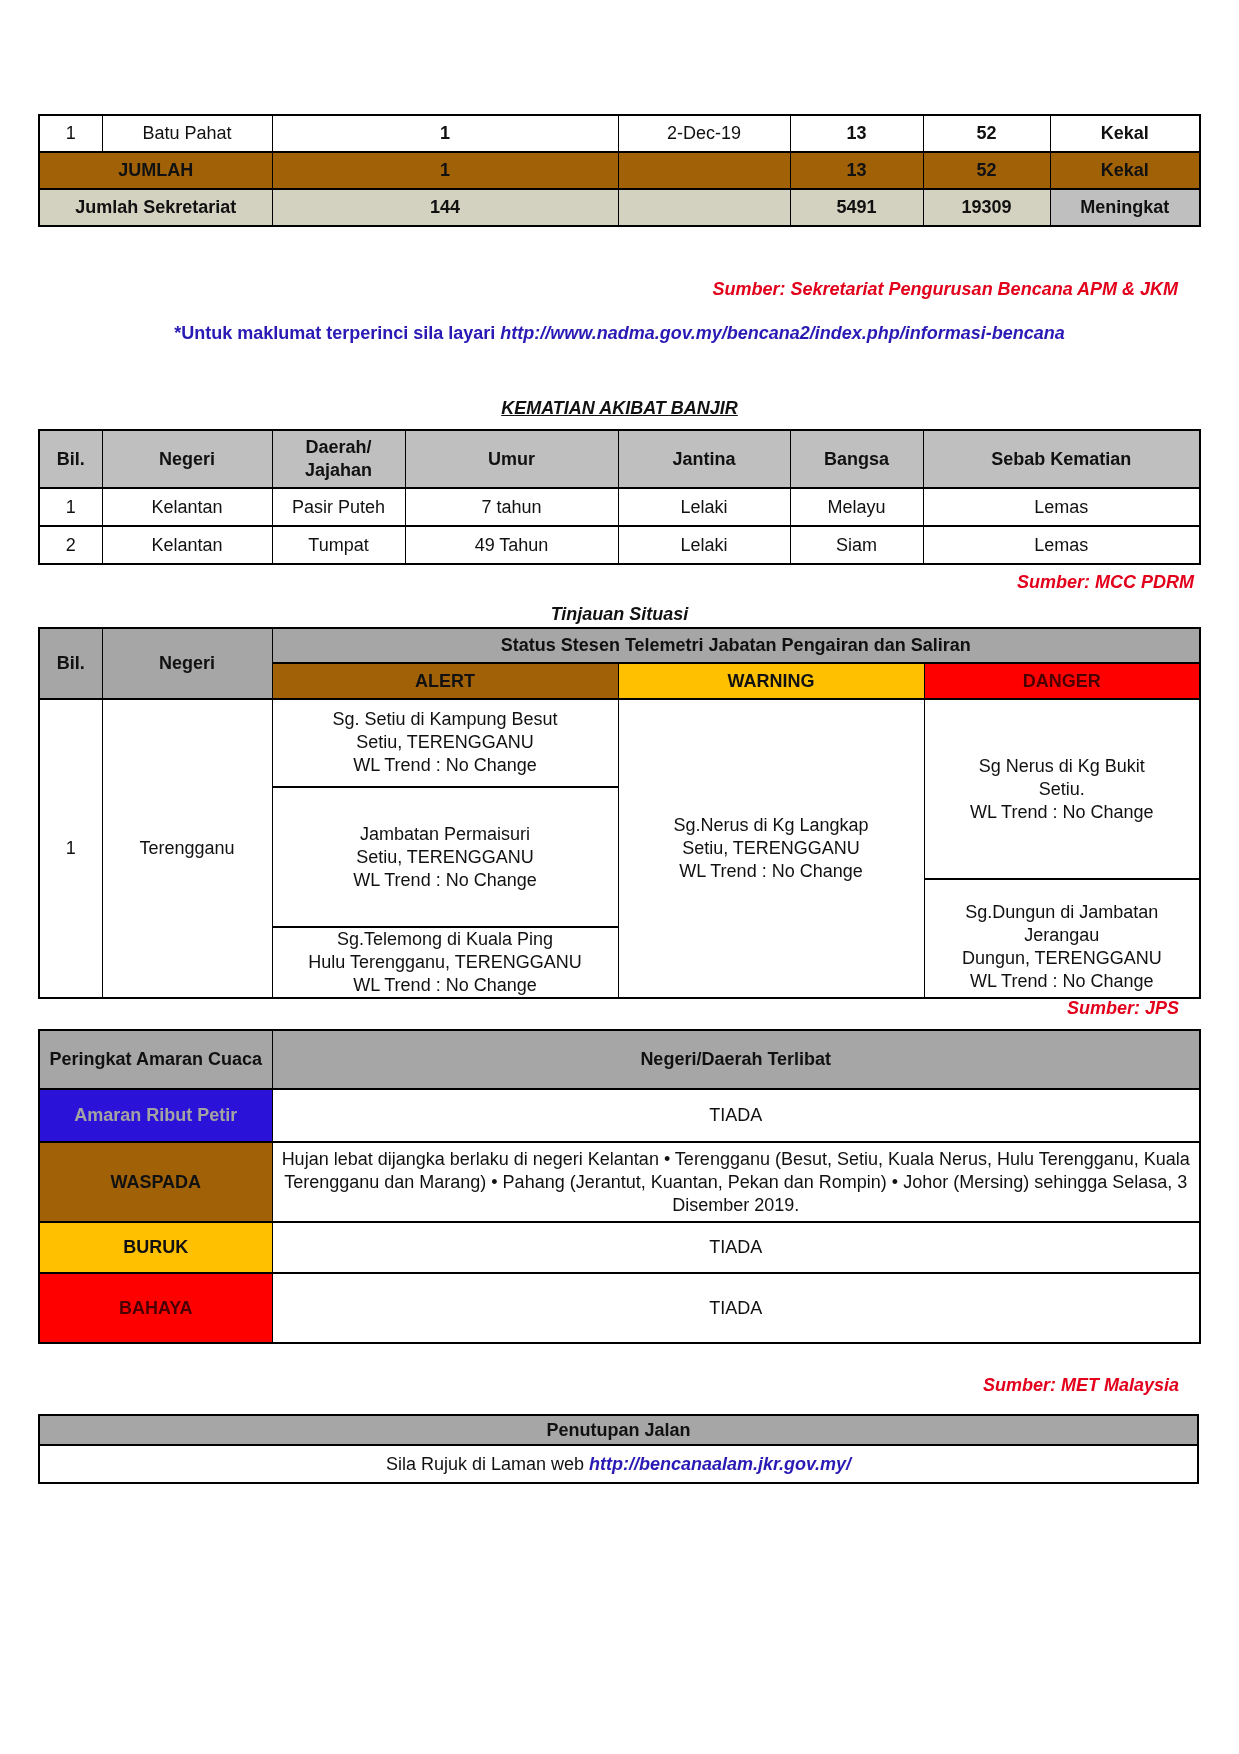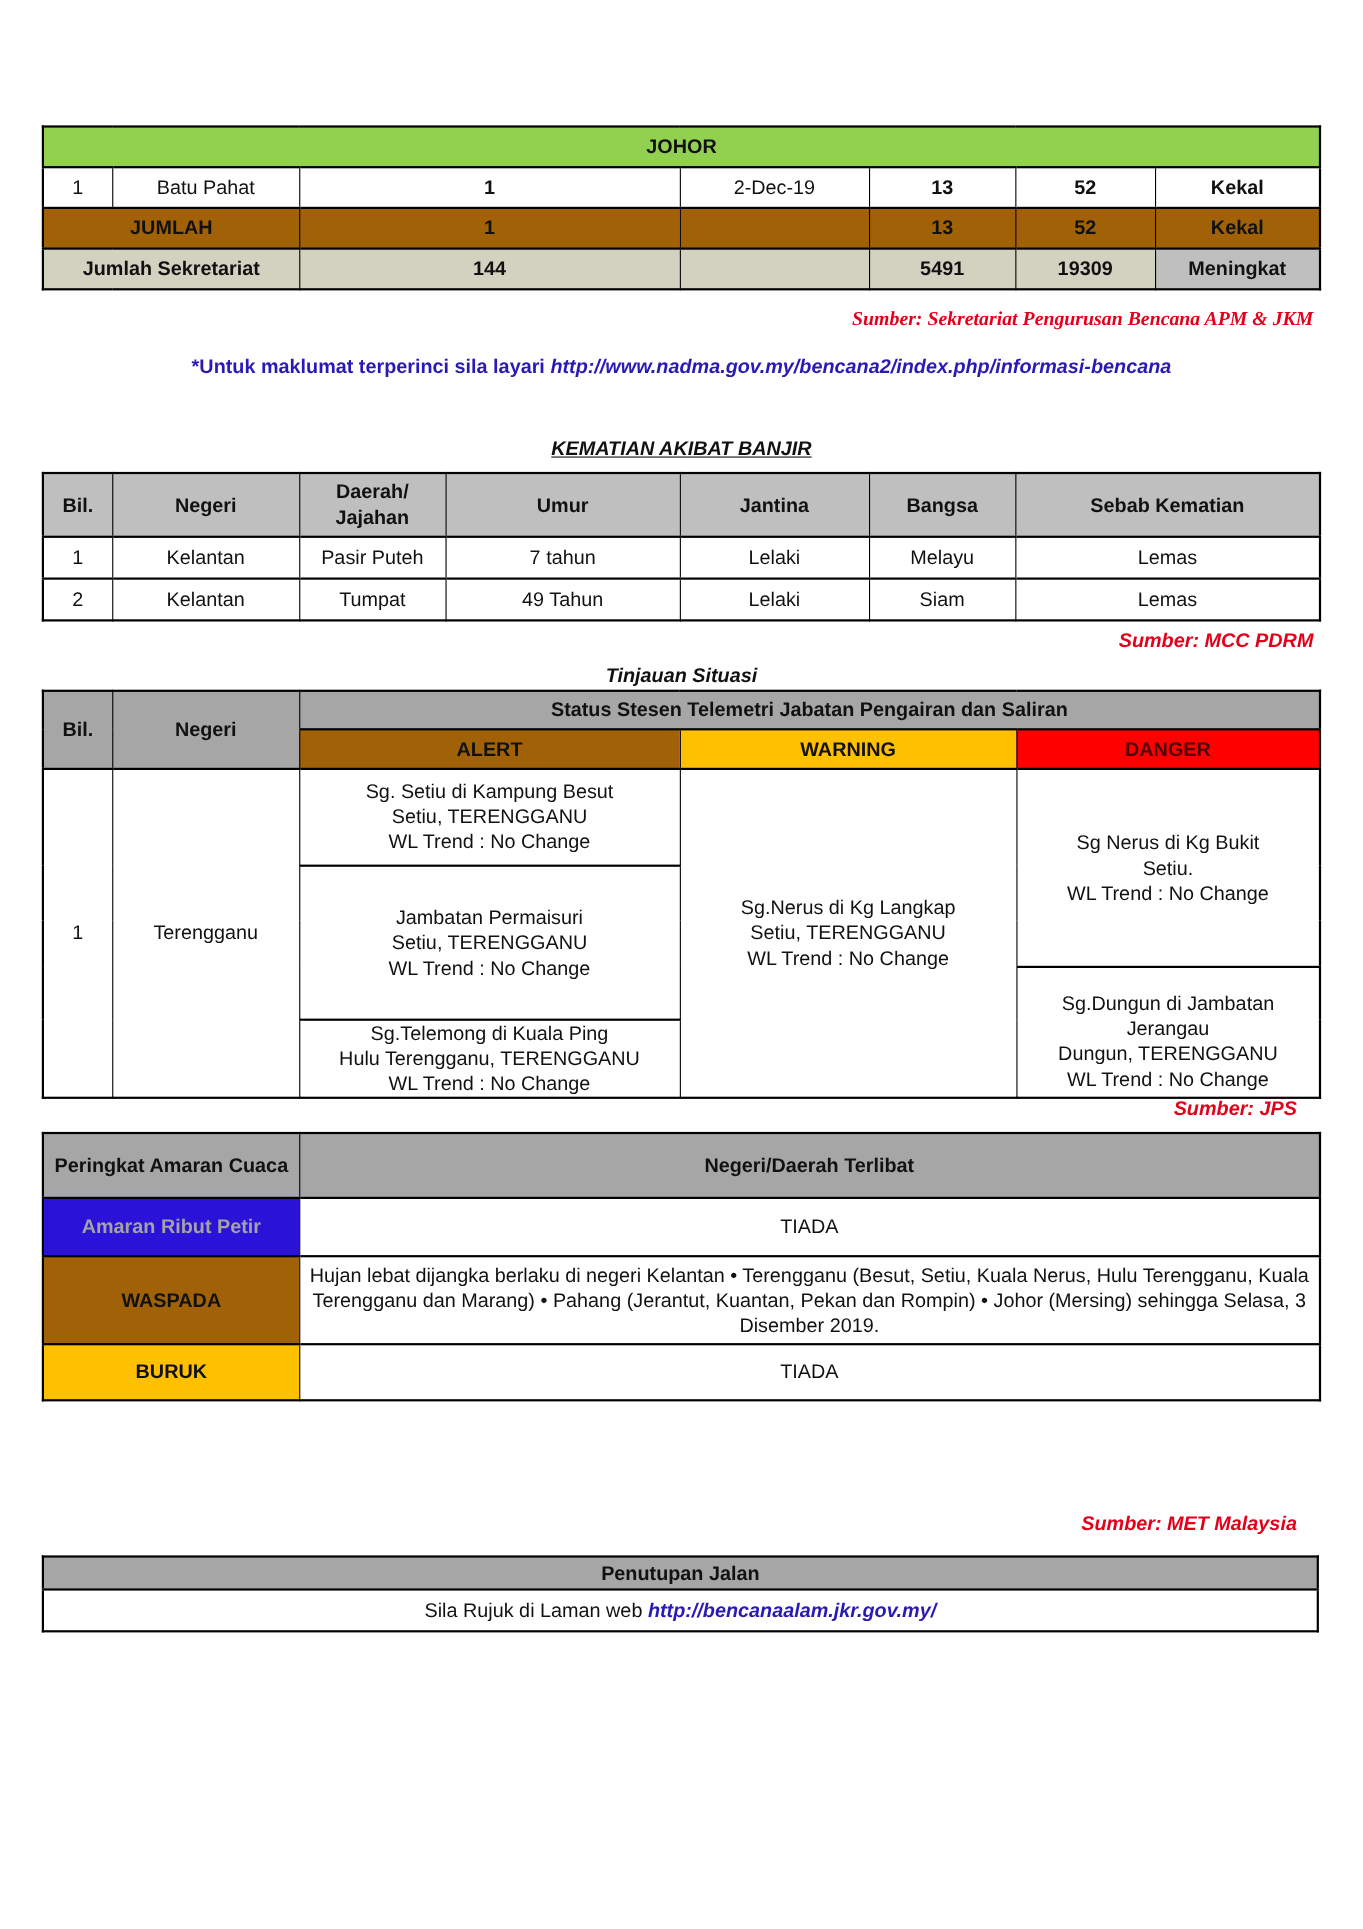--- a/index.html
+++ b/index.html
@@ -29,23 +29,20 @@
   <colgroup>
     <col style="width:63px">
       <col style="width:170px">
       <col style="width:346px">
       <col style="width:172px">
       <col style="width:133px">
       <col style="width:127px">
       <col style="width:150px">
   </colgroup>
   <tbody>
-      <tr style="height:37px" class="green">
-    <td colspan="7" class="bold">JOHOR</td>
-  </tr>
   <tr style="height:37px">
     <td class="thick-top">1</td>
     <td class="thick-top">Batu Pahat</td>
     <td class="thick-top bold">1</td>
     <td class="thick-top">2-Dec-19</td>
     <td class="thick-top bold">13</td>
     <td class="thick-top bold">52</td>
     <td class="thick-top bold">Kekal</td>
   </tr>
   <tr style="height:37px" class="yellow bold">
@@ -60,21 +57,21 @@
     <td colspan="2" class="thick-top">Jumlah Sekretariat</td>
     <td class="thick-top">144</td>
     <td class="thick-top"></td>
     <td class="thick-top">5491</td>
     <td class="thick-top">19309</td>
     <td class="thick-top grey">Meningkat</td>
   </tr>
 </tbody>
   </table>
 
-<div class="src" style="top:279px; right:45px;font-family:Liberation Serif, serif;">Sumber: Sekretariat Pengurusan Bencana APM &amp; JKM</div>
+<div class="src" style="top:279px; right:61px;">Sumber: Sekretariat Pengurusan Bencana APM &amp; JKM</div>
 
 <div style="position:absolute; top:323px; left:0; width:1239px; text-align:center; font-size:18px; font-weight:bold; color:#2a1ab5;">
   <span>*Untuk maklumat terperinci sila layari </span><span class="link">http://www.nadma.gov.my/bencana2/index.php/informasi-bencana</span>
 </div>
 
 <div class="title" style="top:398px; left:0; width:1239px; text-align:center; text-decoration:underline;">KEMATIAN AKIBAT BANJIR</div>
 
 <table class="tbl-outer" style="top:429px;">
   <colgroup>
     <col style="width:63px">
@@ -197,20 +194,24 @@
     <td class="thick-top">TIADA</td>
   </tr>
   <tr style="height:80px">
     <td class="yellow bold thick-top">WASPADA</td>
     <td class="thick-top" style="line-height:23px; padding:0 8px;">Hujan lebat dijangka berlaku di negeri Kelantan • Terengganu (Besut, Setiu, Kuala Nerus, Hulu Terengganu, Kuala Terengganu dan Marang) • Pahang (Jerantut, Kuantan, Pekan dan Rompin) • Johor (Mersing) sehingga Selasa, 3 Disember 2019.</td>
   </tr>
   <tr style="height:51px">
     <td class="orange bold thick-top">BURUK</td>
     <td class="thick-top">TIADA</td>
   </tr>
+  <tr style="height:70px">
+    <td class="red bold thick-top" style="color:#4a0000;">BAHAYA</td>
+    <td class="thick-top">TIADA</td>
+  </tr>
 </tbody>
   </table>
 
 <div class="src" style="top:1375px; right:60px;">Sumber: MET Malaysia</div>
 
 <table class="tbl-outer" style="top:1414px;">
   <tbody>
       <tr style="height:30px" class="grey2 bold">
     <td>Penutupan Jalan</td>
   </tr>

